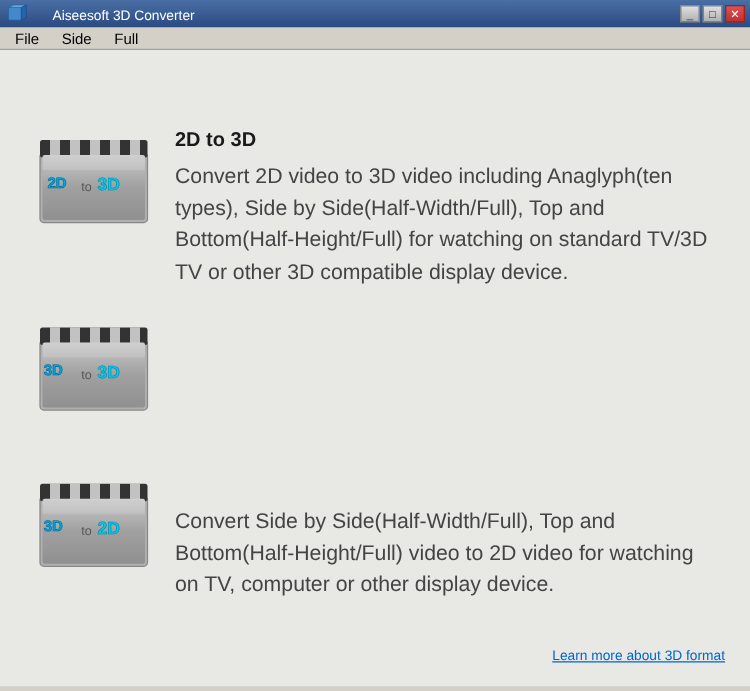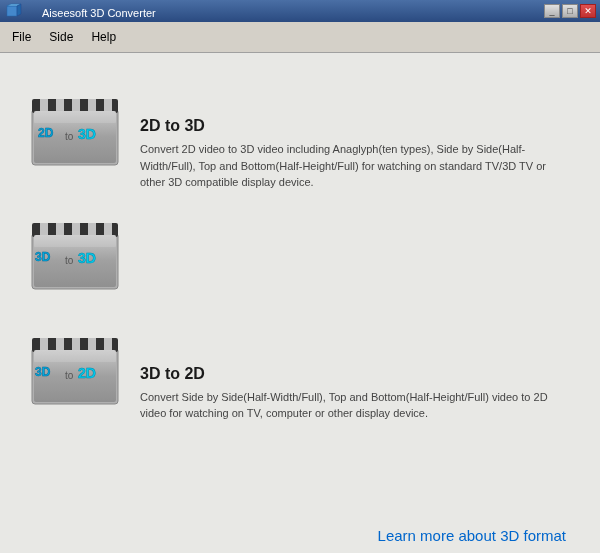--- a/index.html
+++ b/index.html
@@ -59,21 +59,21 @@
     }
 
     .title-btn.close {
       background: linear-gradient(to bottom, #e05050, #c03030);
       color: white;
       border-color: #a02020;
     }
 
     
     .menu-bar {
-      height: 31px;
+      height: 18px;
       background: #d4d0c8;
       display: flex;
       align-items: center;
       padding: 0 4px;
       border-bottom: 1px solid #a0a0a0;
       gap: 2px;
     }
 
     .menu-item {
       padding: 2px 8px;
@@ -122,33 +122,34 @@
 
     .option-title {
       font-size: 16px;
       font-weight: bold;
       color: #1a1a1a;
       margin-bottom: 6px;
       font-family: Arial, sans-serif;
     }
 
     .option-desc {
-      font-size: 11px;
+      font-size: 17px;
       color: #444;
       line-height: 1.5;
       font-family: Arial, sans-serif;
     }
 
     
     .learn-more {
       position: absolute;
       bottom: 18px;
-      right: 34px;
-      font-size: 15px;
+      right: 20px;
+      font-size: 11px;
       color: #0066cc;
+      text-decoration: underline;
       cursor: pointer;
     }
   </style>
 </head>
 <body>
 
 <div class="title-bar">
   <div class="title-bar-left">
 
     <svg class="title-bar-icon" viewBox="0 0 16 16">
@@ -161,21 +162,21 @@
   <div class="title-bar-buttons">
     <div class="title-btn">_</div>
     <div class="title-btn">□</div>
     <div class="title-btn close">✕</div>
   </div>
 </div>
 
 <div class="menu-bar">
   <div class="menu-item">File</div>
   <div class="menu-item">Side</div>
-  <div class="menu-item">Help</div>
+  <div class="menu-item">Full</div>
 </div>
 
 <div class="main-content">
 
   <div class="option-card">
     <div class="clapper-icon">
       <svg viewBox="0 0 90 70" xmlns="http://www.w3.org/2000/svg">
 
         <rect x="2" y="12" width="86" height="56" rx="3" ry="3" fill="#b0b0b0" stroke="#888" stroke-width="1"></rect>
 
@@ -253,20 +254,19 @@
         <defs>
           <linearGradient id="metalGrad3" x1="0" y1="0" x2="0" y2="1">
             <stop offset="0%" stop-color="#c8c8c8"></stop>
             <stop offset="50%" stop-color="#a0a0a0"></stop>
             <stop offset="100%" stop-color="#909090"></stop>
           </linearGradient>
         </defs>
       </svg>
     </div>
     <div class="option-text">
-      <div class="option-title">3D to 2D</div>
       <div class="option-desc">Convert Side by Side(Half-Width/Full), Top and Bottom(Half-Height/Full) video to 2D video for watching on TV, computer or other display device.</div>
     </div>
   </div>
 
   <div class="learn-more">Learn more about 3D format</div>
 
 </div>
 
 </body></html>

